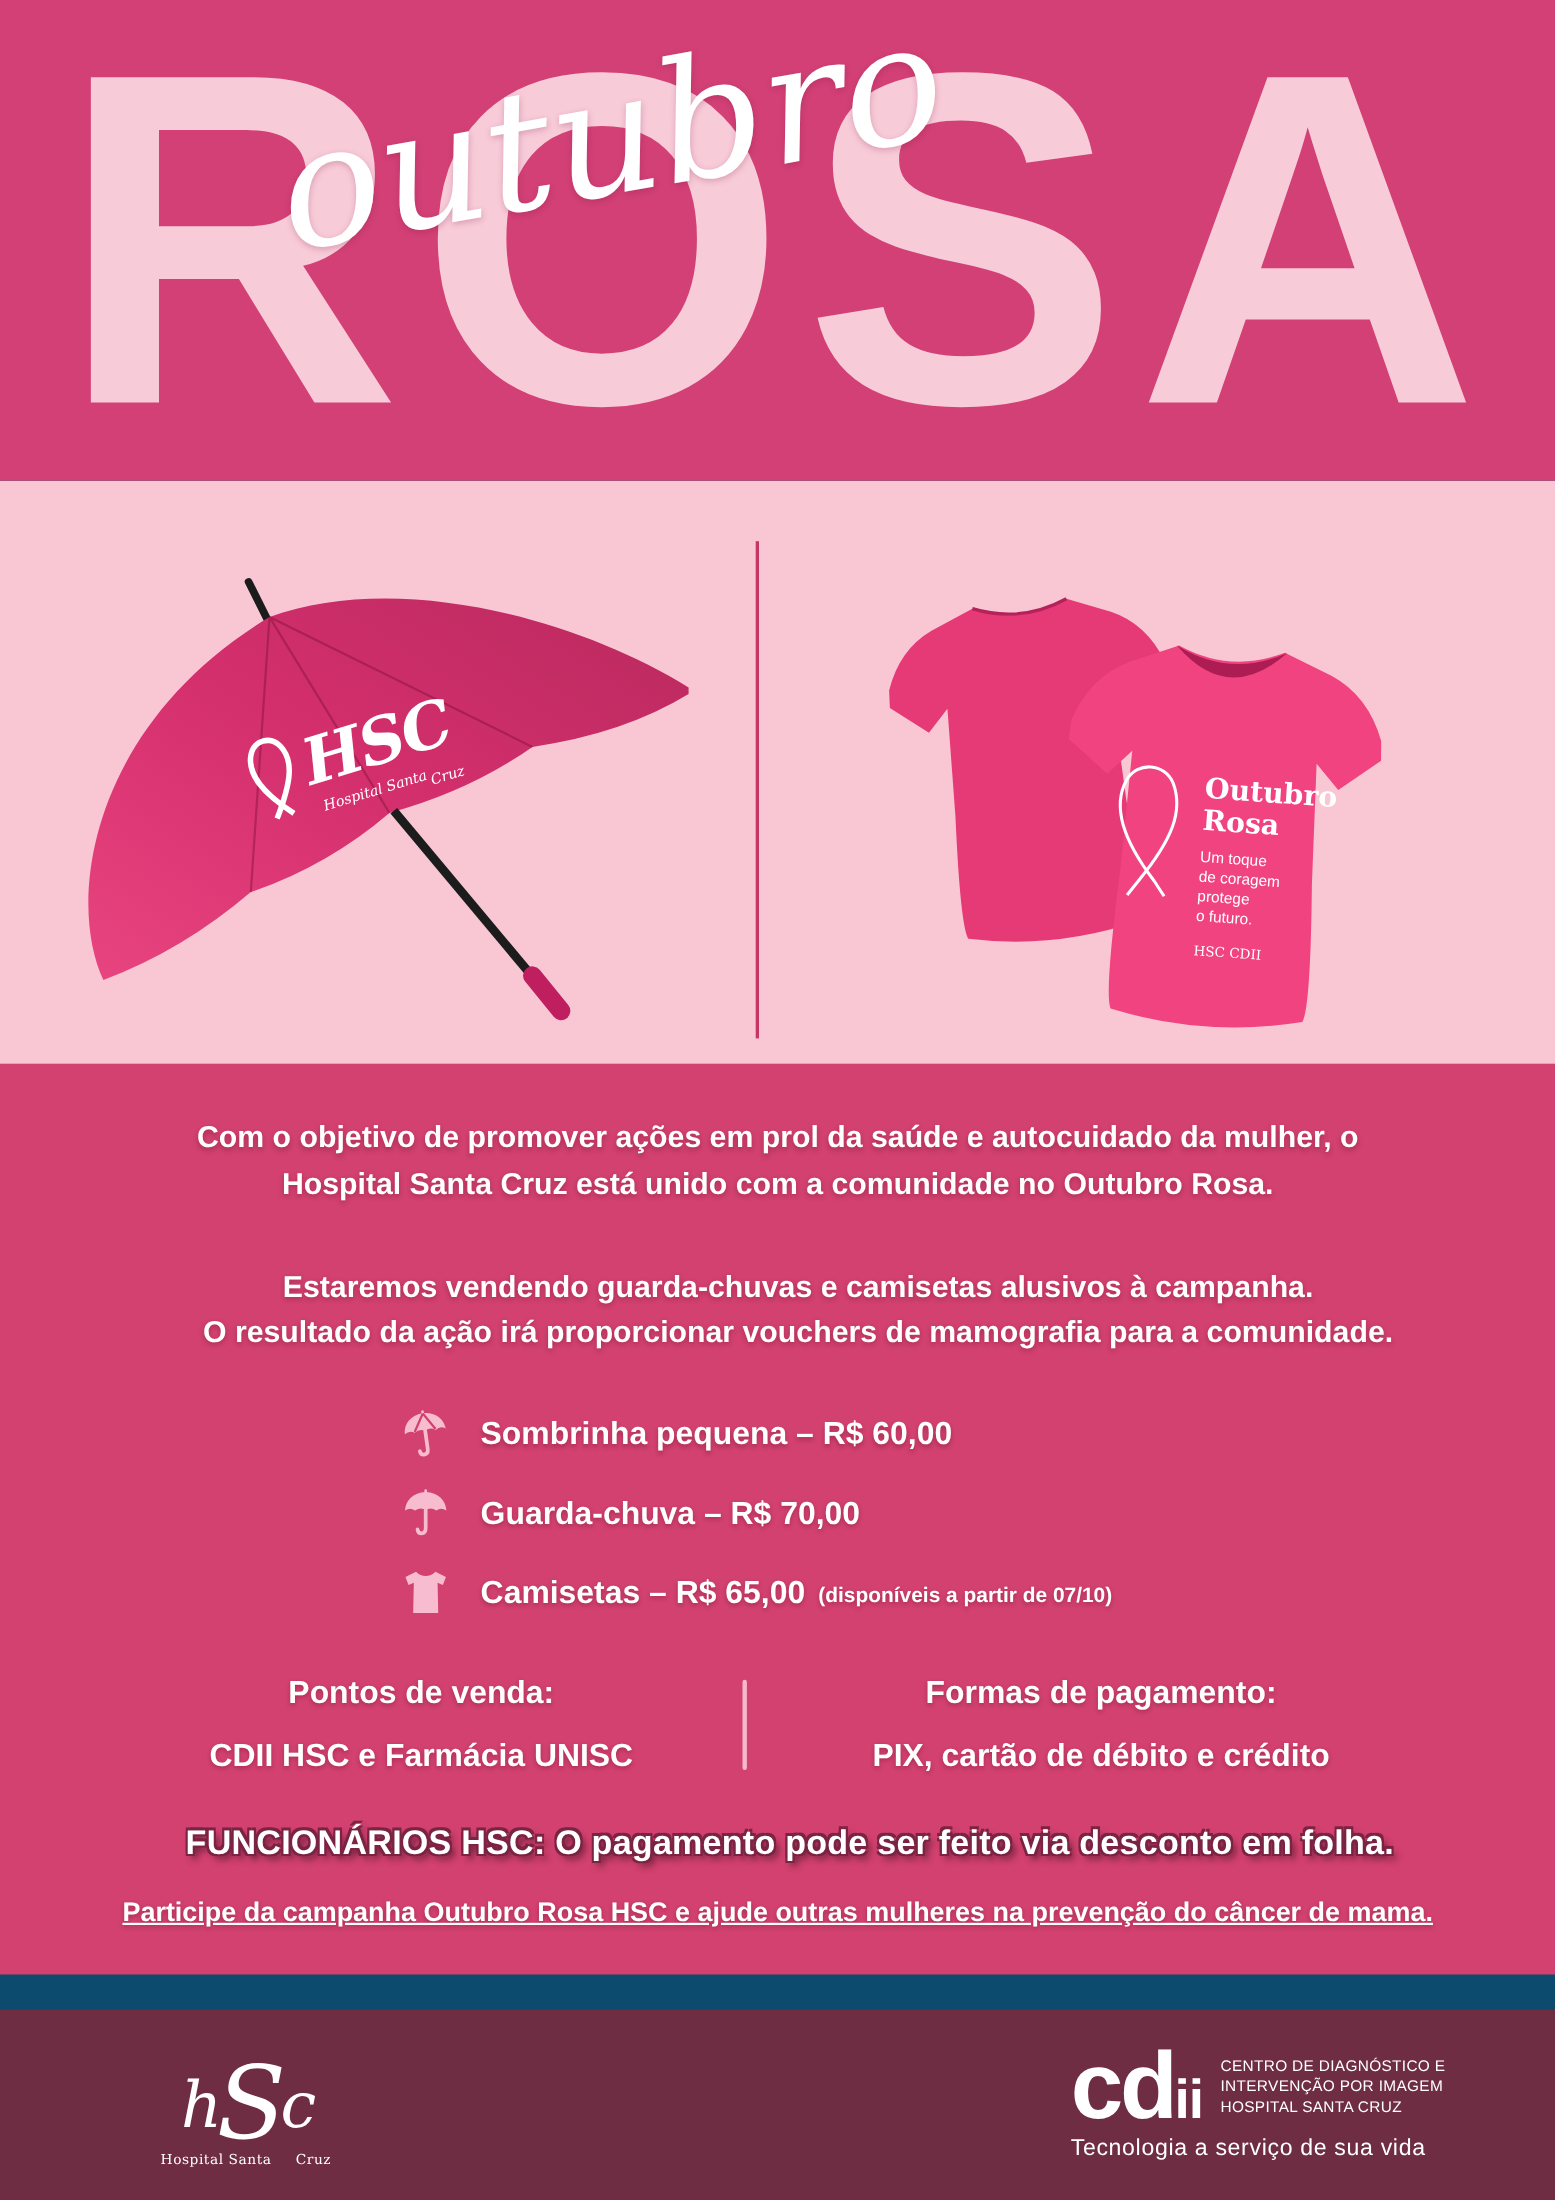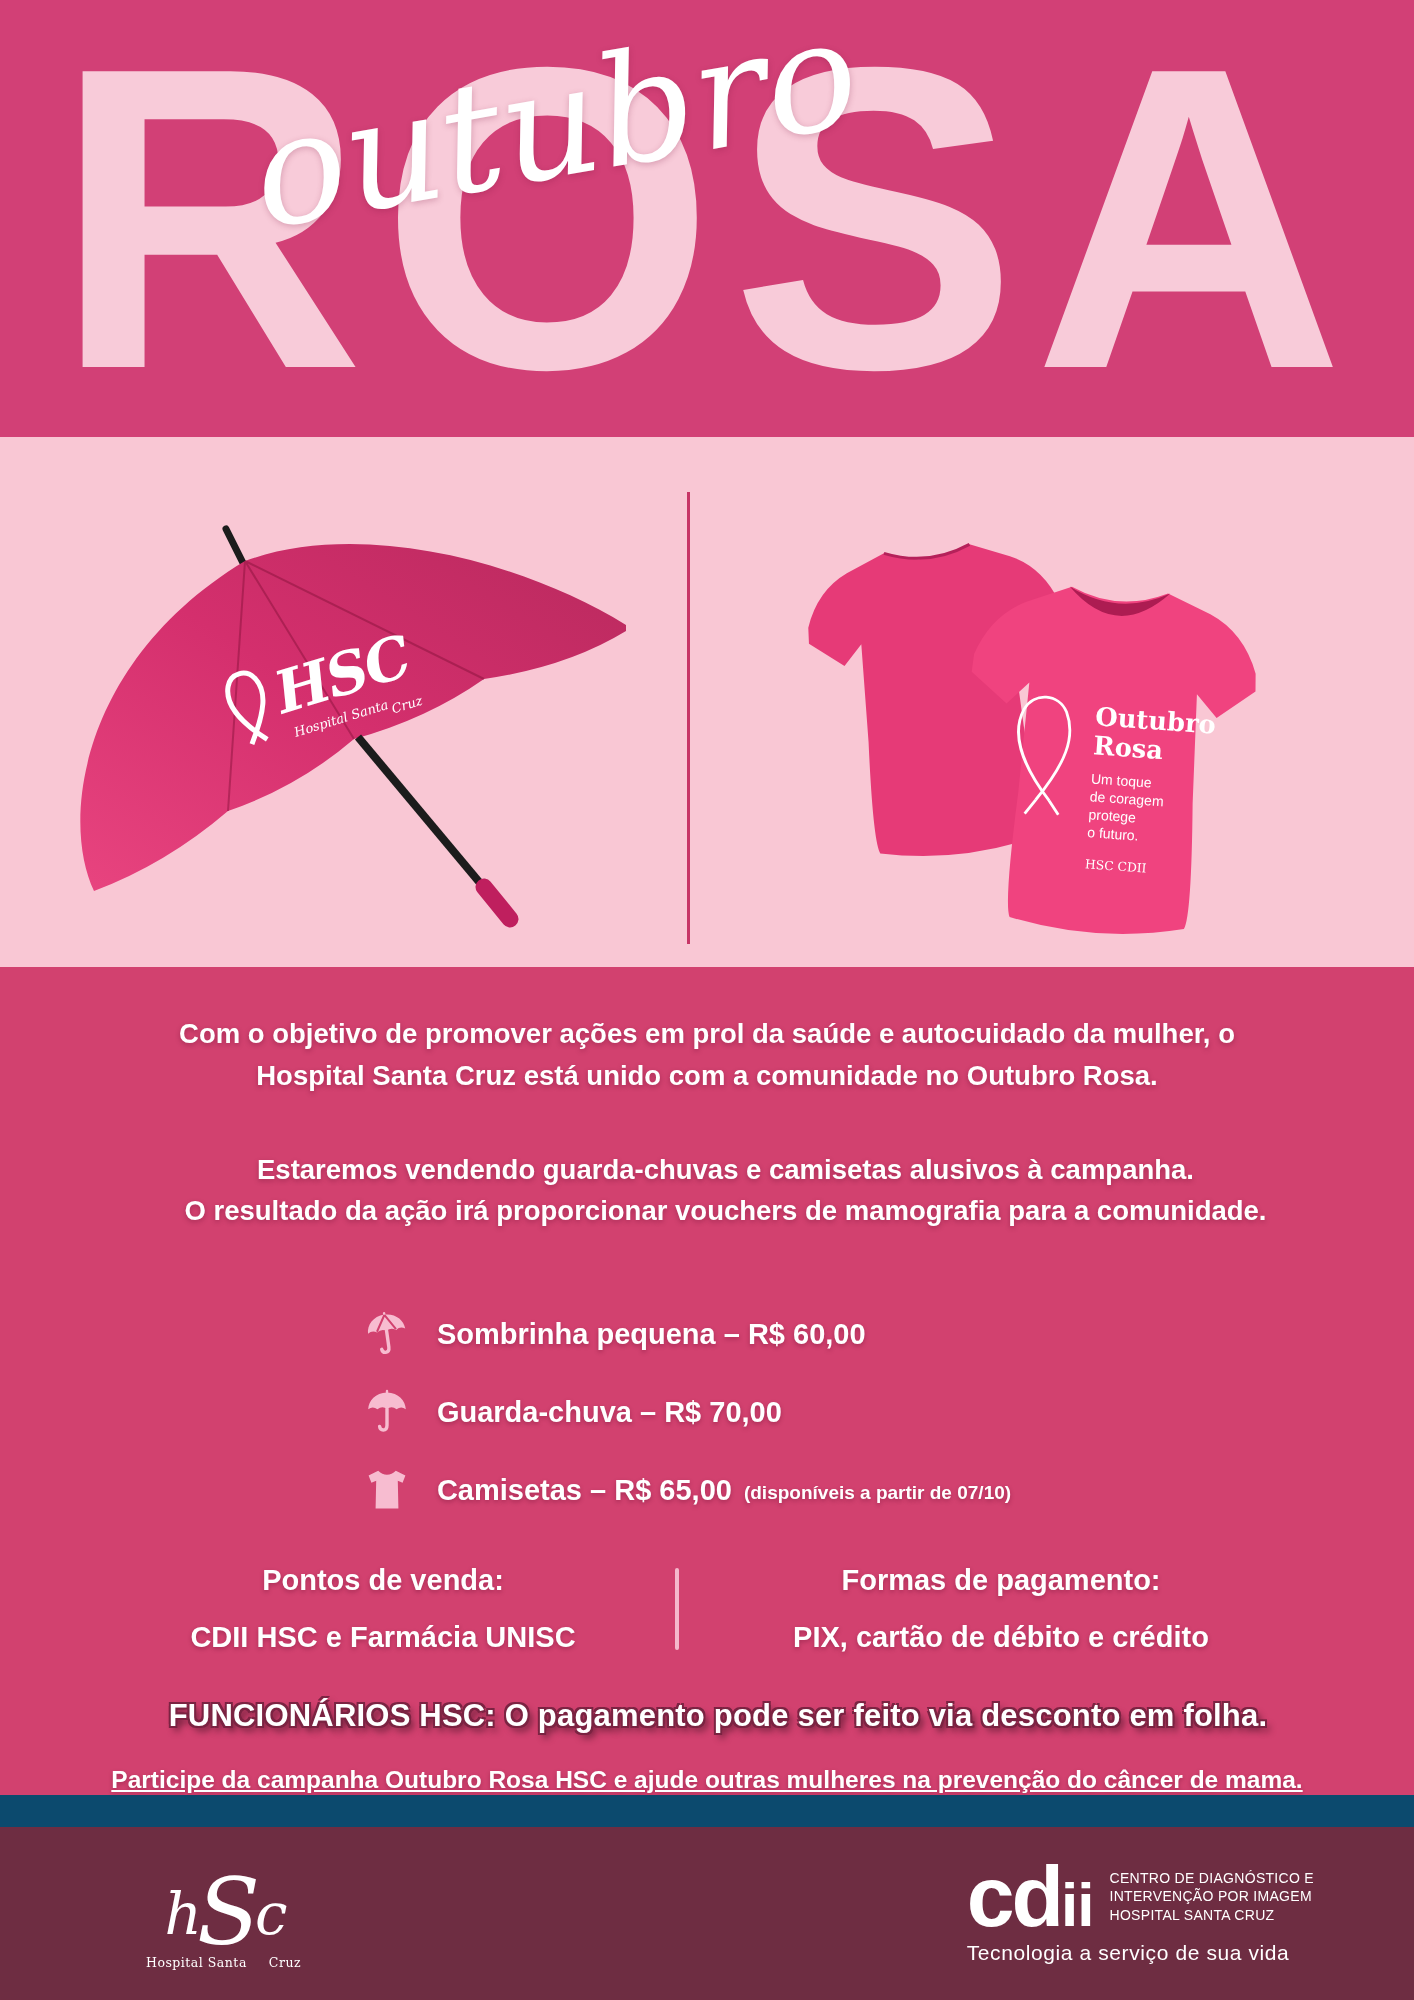--- a/index.html
+++ b/index.html
@@ -27,21 +27,21 @@
   .tshirts-wrap{position:absolute;left:795px;top:85px;width:475px;height:470px;}
   
   .main{
     position:absolute;left:0;top:967px;width:100%;height:828px;background:#d2416f;
     color:#fff;text-align:center;box-sizing:border-box;padding-top:46px;z-index:2;
   }
   .para{font-size:27.5px;font-weight:bold;line-height:1.52;
         text-shadow:0 2px 5px rgba(90,8,40,.35);}
   .para + .para{margin-top:52px;padding-left:37px;}
   .price-list{display:inline-block;text-align:left;margin-top:48px;transform:translateX(-20px);}
-  .price-item{display:flex;align-items:center;height:48px;margin-bottom:24px;margin-top:30px;}
+  .price-item{display:flex;align-items:center;height:48px;margin-bottom:24px;}
   .price-item:last-child{margin-bottom:0;}
   .price-icon{width:48px;height:48px;flex:0 0 48px;margin-right:26px;}
   .price-icon svg{width:48px;height:48px;display:block;}
   .price-label{font-size:29px;font-weight:bold;text-shadow:0 2px 4px rgba(90,8,40,.35);}
   .price-note{font-size:19px;font-weight:bold;margin-left:12px;position:relative;top:3px;
               text-shadow:0 2px 4px rgba(90,8,40,.35);}
   .columns{display:flex;justify-content:center;align-items:stretch;margin-top:48px;}
   .col{font-weight:bold;font-size:29px;line-height:1;text-shadow:0 2px 4px rgba(90,8,40,.35);}
   .col-left{width:540px;}
   .col-right{width:600px;}
@@ -64,21 +64,21 @@
   .hsc-logo{text-align:center;font-family:"DejaVu Serif",serif;line-height:1;}
   .hsc-letters{white-space:nowrap;letter-spacing:-5px;}
   .hsc-h,.hsc-c{font-size:58px;font-style:italic;}
   .hsc-s{font-size:92px;font-style:italic;position:relative;top:10px;}
   .hsc-sub{display:flex;gap:22px;justify-content:center;font-size:12.5px;
            margin-top:8px;letter-spacing:.5px;}
   .cdii-logo{display:flex;flex-direction:column;align-items:flex-start;}
   .cdii-row{display:flex;align-items:center;}
   .cdii-word{white-space:nowrap;font-weight:bold;letter-spacing:-3px;line-height:.8;}
   .cdii-main{font-size:86px;}
-  .cdii-dots{font-size:62px;letter-spacing:-1px;}
+  .cdii-dots{font-size:50px;letter-spacing:-1px;}
   .cdii-desc{margin-left:16px;font-size:14px;line-height:1.32;text-align:left;
              letter-spacing:.3px;font-weight:normal;}
   .cdii-tagline{font-size:21px;font-weight:normal;margin-top:10px;letter-spacing:.6px;}
 </style>
 </head>
 <body>
 
 <div class="poster">
 
   <div class="header">

